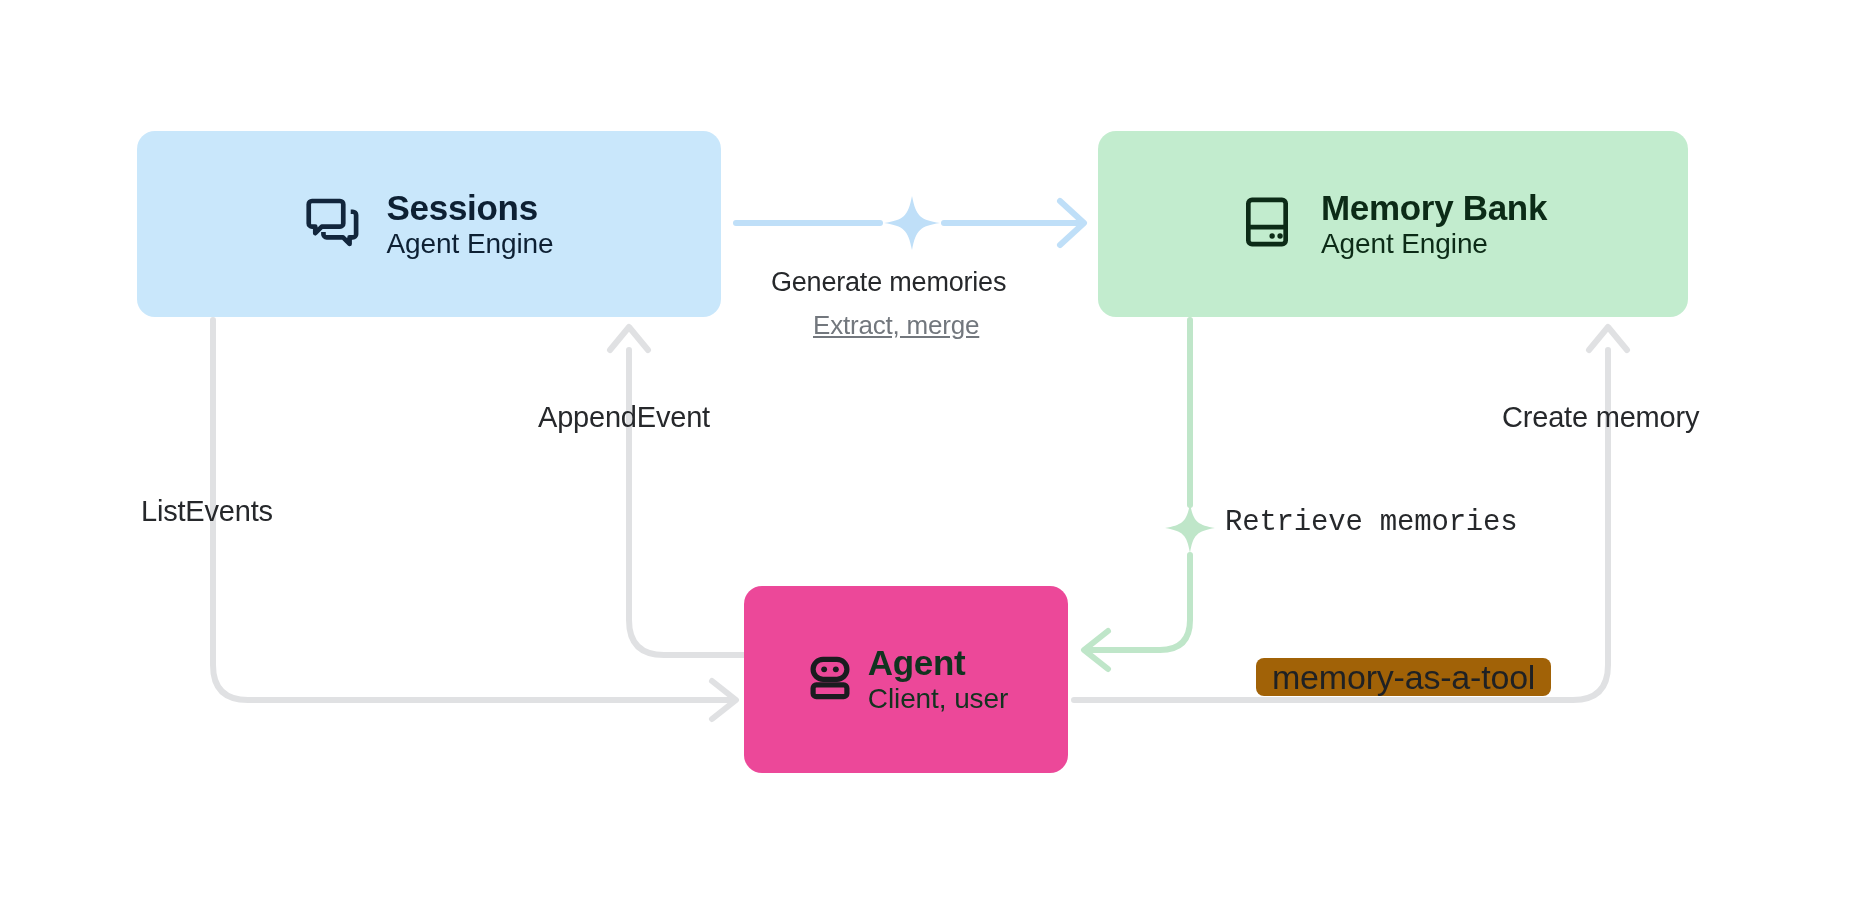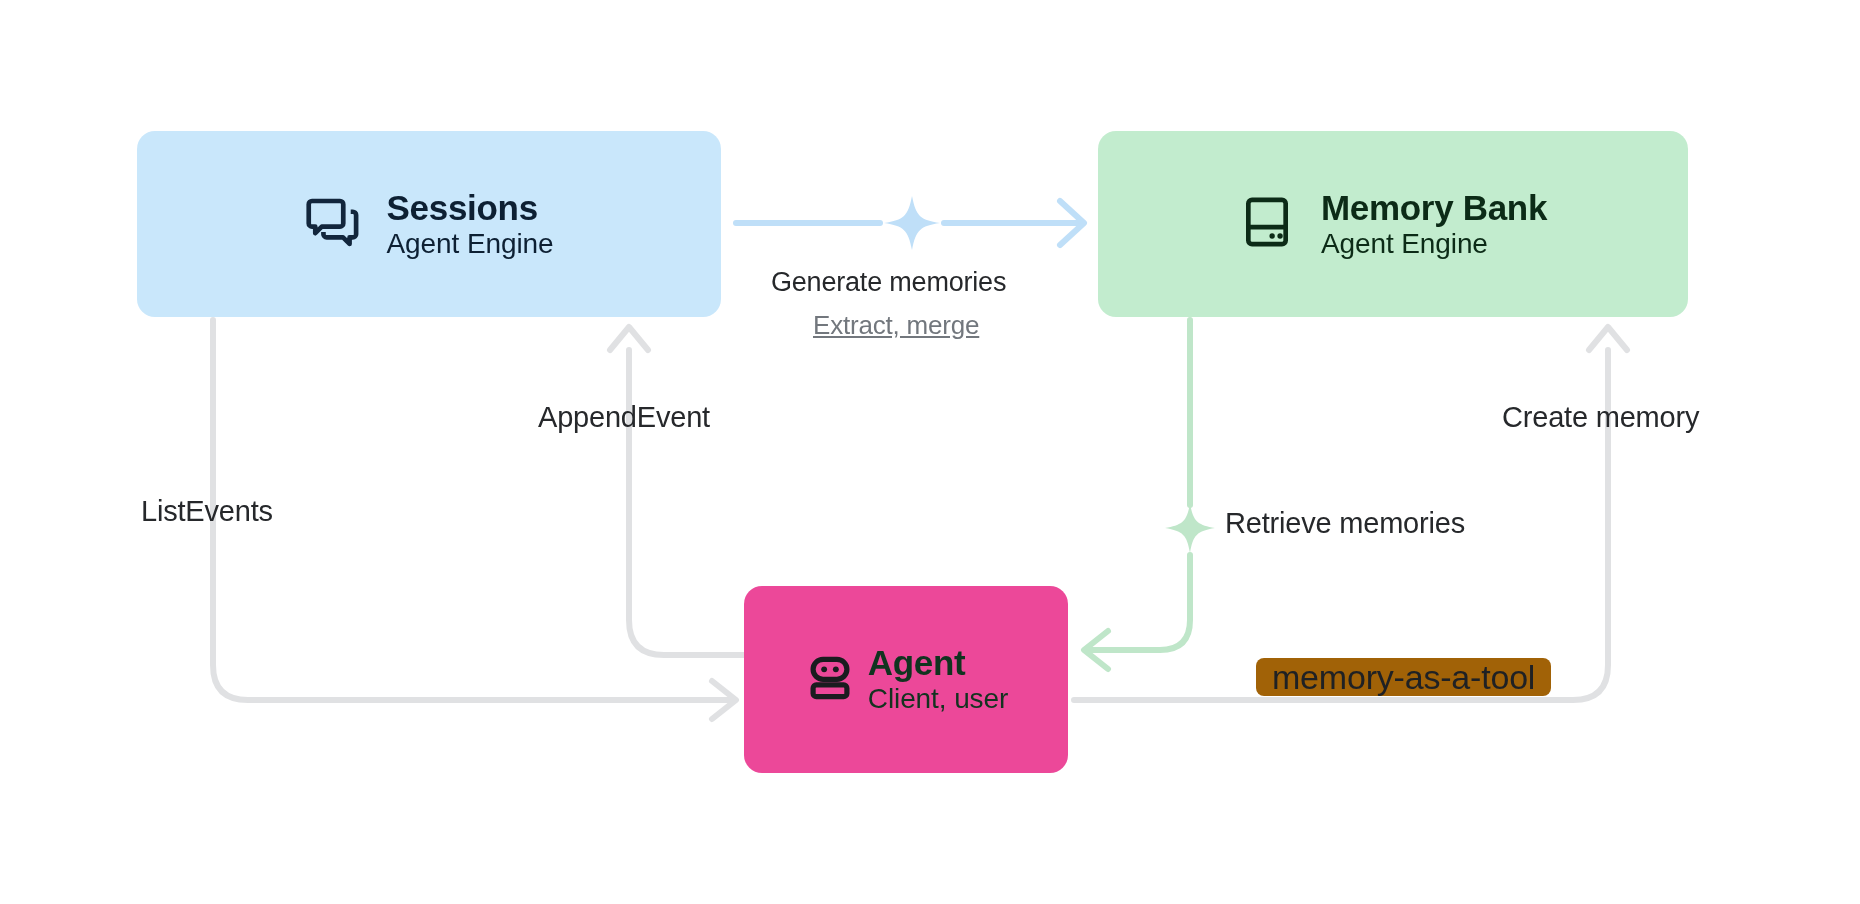--- a/index.html
+++ b/index.html
@@ -104,21 +104,21 @@
     white-space: nowrap;
     line-height: 1.2;
     text-decoration: underline;
   }
 
   #label-generate { left: 771px; top: 266px; font-size: 27px; }
   #sublabel-generate { left: 813px; top: 310px; }
   #label-append { left: 538px; top: 400px; }
   #label-listevents { left: 141px; top: 494px; }
   #label-create { left: 1502px; top: 400px; }
-  #label-retrieve { left: 1225px; top: 506px; }
+  #label-retrieve { left: 1225px; top: 506px; font-family: Liberation Mono, monospace; }
 
   
   #badge-memory-tool {
     position: absolute;
     left: 1256px; top: 658px;
     height: 38px;
     padding: 0 16px;
     display: flex;
     align-items: center;
     background: #a16207;

